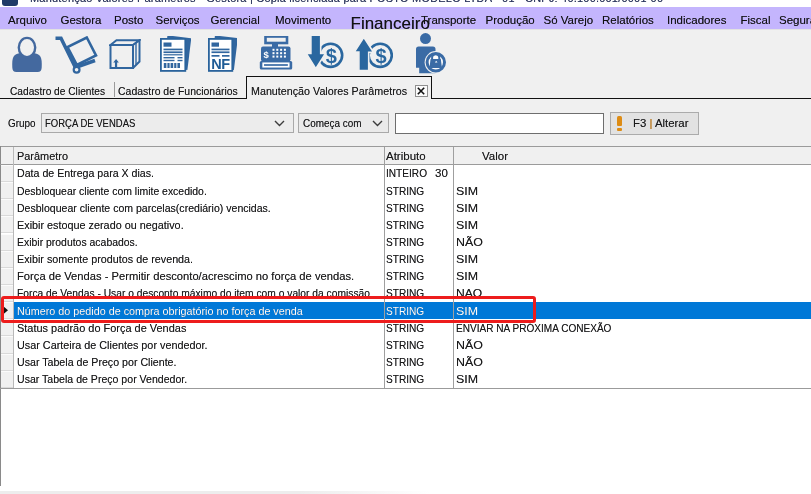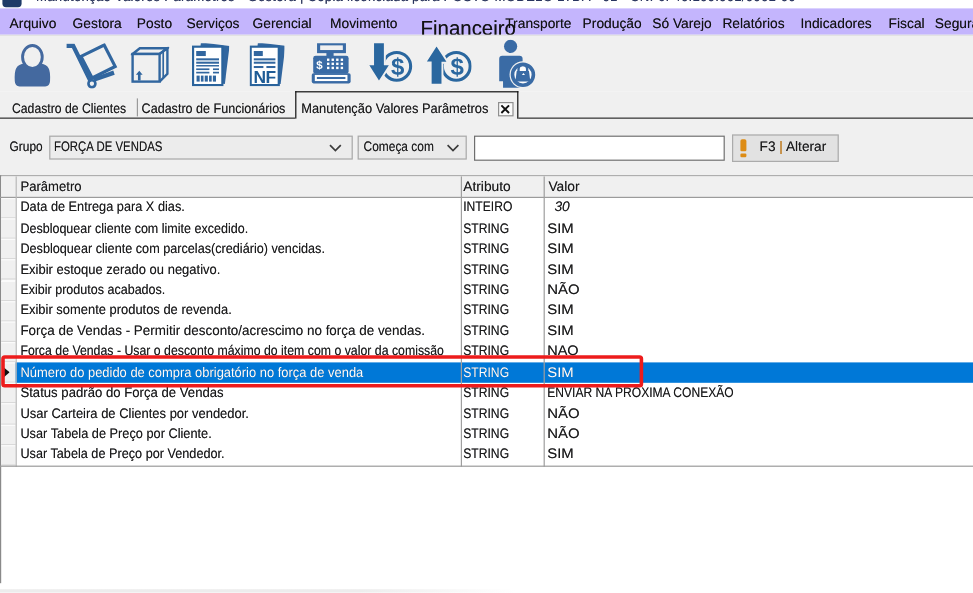--- a/index.html
+++ b/index.html
@@ -181,27 +181,27 @@
 <div class="abs" style="left:616.5px;top:115.5px;width:5.4px;height:10.2px;background:#dd8c15;border-radius:1.5px 1.5px 1px 1px;"></div>
     <div class="abs" style="left:616.8px;top:127.7px;width:4.8px;height:3.2px;background:#dd8c15;border-radius:1px;"></div>
 <span class="t" style="left:633px;top:116.7px;font-size:11.5px;transform:scaleX(0.99);transform-origin:left;">F3 <span style="color:#e2890f;">|</span> Alterar</span>
 
 <div class="abs" style="left:0;top:146px;width:811px;height:1px;background:#9b9b9b;"></div>
 <div class="abs" style="left:0;top:146px;width:1px;height:340px;background:#8a8a8a;"></div>
 <div class="abs" style="left:1px;top:147px;width:810px;height:17.5px;background:#f0f0f0;"></div>
 <div class="abs" style="left:0;top:164.4px;width:811px;height:1px;background:#9b9b9b;"></div>
 <span class="t" style="left:16.5px;top:149.5px;font-size:11.5px;transform:scaleX(0.95);transform-origin:left;">Parâmetro</span>
 <span class="t" style="left:386px;top:149.5px;font-size:11.5px;">Atributo</span>
-<span class="t" style="left:457px;top:149.5px;font-size:11.5px;">Valor</span>
+<span class="t" style="left:482px;top:149.5px;font-size:11.5px;">Valor</span>
 
 <div class="abs" id="rows" style="left:0;top:0;">
       <div class="abs" style="left: 1px; top: 164.9px; width: 11.5px; height: 17.15px; background: rgb(240, 240, 240); border-bottom: 1px solid rgb(217, 217, 217); border-top: 1px solid rgb(251, 251, 251);"></div>
       <span class="t" style="left: 16.5px; top: 167.4px; font-size: 11.5px; color: rgb(26, 26, 26); transform: scaleX(0.924); transform-origin: left center;">Data de Entrega para X dias.</span>
       <span class="t" style="left: 385.5px; top: 167.4px; font-size: 11.5px; color: rgb(26, 26, 26); transform: scaleX(0.88); transform-origin: left center;">INTEIRO</span>
-      <span class="t" style="left: 462px; top: 167.4px; font-size: 11.5px; color: rgb(26, 26, 26); transform: scaleX(1); transform-origin: left center; font-style: italic;">30</span>
+      <span class="t" style="left: 435px; top: 167.4px; font-size: 11.5px; color: rgb(26, 26, 26); transform: scaleX(1); transform-origin: left center;">30</span>
       <div class="abs" style="left: 1px; top: 182.05px; width: 11.5px; height: 17.15px; background: rgb(240, 240, 240); border-bottom: 1px solid rgb(217, 217, 217); border-top: 1px solid rgb(251, 251, 251);"></div>
       <span class="t" style="left: 16.5px; top: 184.55px; font-size: 11.5px; color: rgb(26, 26, 26); transform: scaleX(0.908); transform-origin: left center;">Desbloquear cliente com limite excedido.</span>
       <span class="t" style="left: 385.5px; top: 184.55px; font-size: 11.5px; color: rgb(26, 26, 26); transform: scaleX(0.88); transform-origin: left center;">STRING</span>
       <span class="t" style="left: 455.6px; top: 184.55px; font-size: 11.5px; color: rgb(26, 26, 26); transform: scaleX(1.08); transform-origin: left center;">SIM</span>
       <div class="abs" style="left: 1px; top: 199.2px; width: 11.5px; height: 17.15px; background: rgb(240, 240, 240); border-bottom: 1px solid rgb(217, 217, 217); border-top: 1px solid rgb(251, 251, 251);"></div>
       <span class="t" style="left: 16.5px; top: 201.7px; font-size: 11.5px; color: rgb(26, 26, 26); transform: scaleX(0.917); transform-origin: left center;">Desbloquear cliente com parcelas(crediário) vencidas.</span>
       <span class="t" style="left: 385.5px; top: 201.7px; font-size: 11.5px; color: rgb(26, 26, 26); transform: scaleX(0.88); transform-origin: left center;">STRING</span>
       <span class="t" style="left: 455.6px; top: 201.7px; font-size: 11.5px; color: rgb(26, 26, 26); transform: scaleX(1.08); transform-origin: left center;">SIM</span>
       <div class="abs" style="left: 1px; top: 216.35px; width: 11.5px; height: 17.15px; background: rgb(240, 240, 240); border-bottom: 1px solid rgb(217, 217, 217); border-top: 1px solid rgb(251, 251, 251);"></div>
       <span class="t" style="left: 16.5px; top: 218.85px; font-size: 11.5px; color: rgb(26, 26, 26); transform: scaleX(0.941); transform-origin: left center;">Exibir estoque zerado ou negativo.</span>

